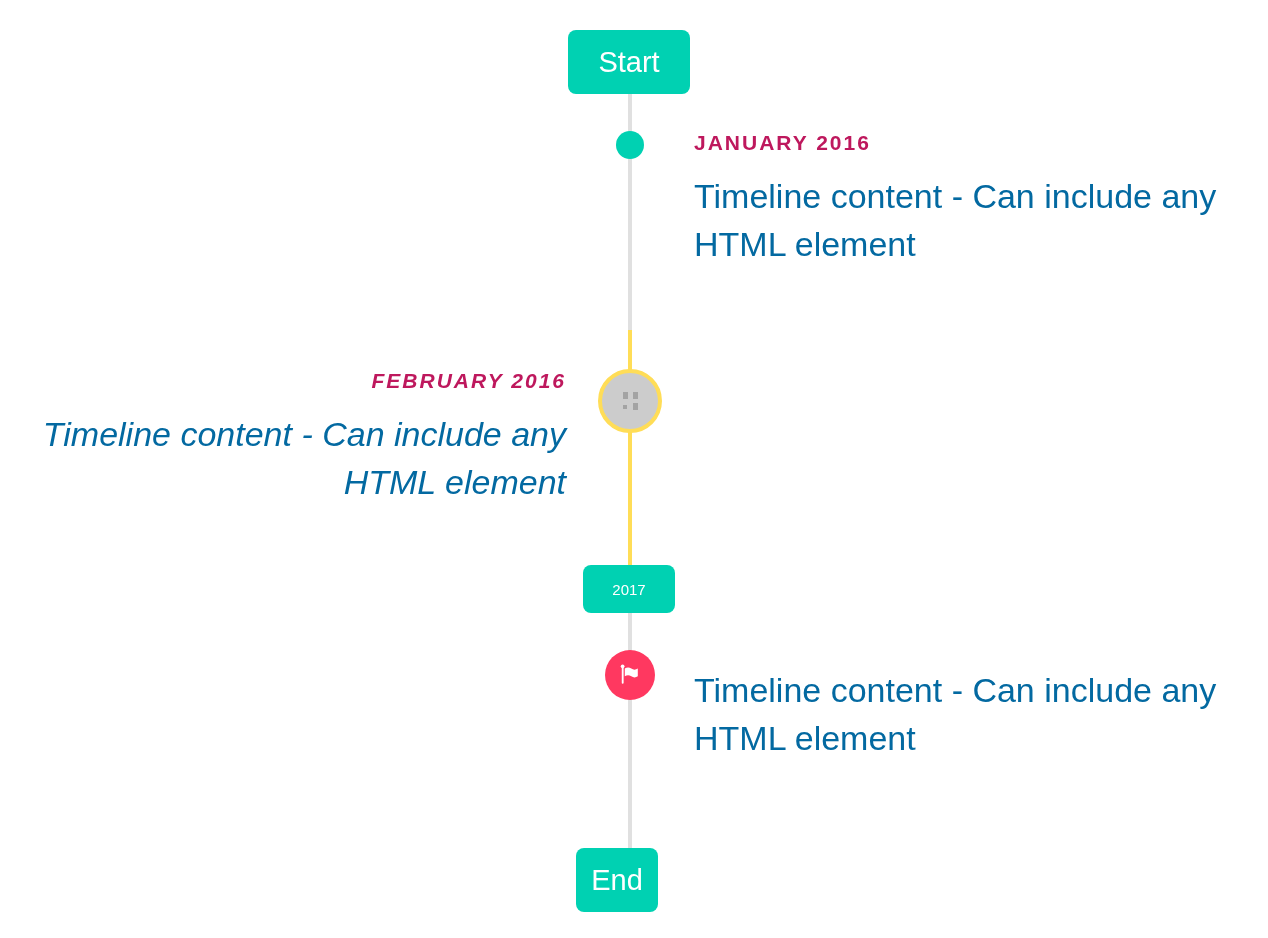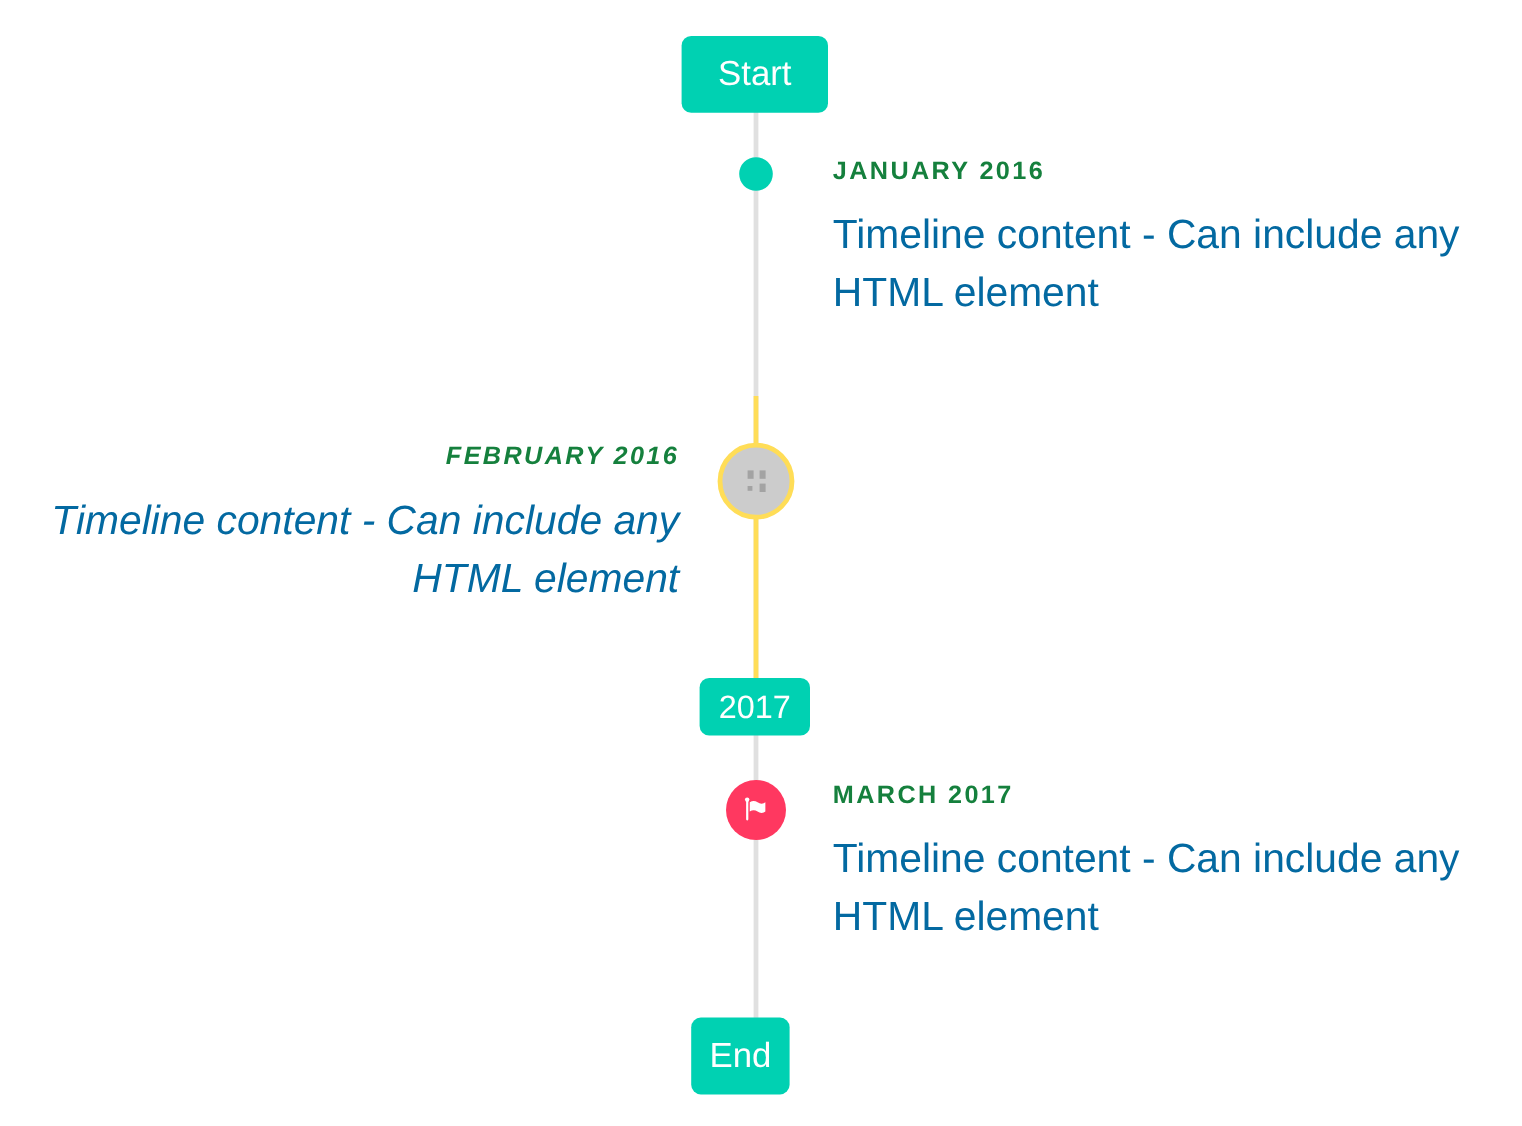--- a/index.html
+++ b/index.html
@@ -42,21 +42,21 @@
     color: #ffffff;
     border-radius: 8px;
     display: flex;
     align-items: center;
     justify-content: center;
     z-index: 4;
     cursor: pointer;
     user-select: none;
   }
   .badge-start { left: 568px; top: 30px;  width: 122px; height: 64px; font-size: 29px; }
-  .badge-year  { left: 583px; top: 565px; width: 92px;  height: 48px; font-size: 27px; }
+  .badge-year  { left: 583px; top: 565px; width: 92px;  height: 48px; font-size: 15px; }
   .badge-end   { left: 576px; top: 848px; width: 82px; height: 64px; font-size: 29px; }
   
   .marker {
     position: absolute;
     border-radius: 50%;
     z-index: 3;
     display: flex;
     align-items: center;
     justify-content: center;
   }
@@ -96,21 +96,21 @@
   .item-right { text-align: left; }
   .item-left  { text-align: right; }
   .item-jan { left: 694px; top: 130px; }
   .item-feb { left: 26px;  top: 368px; font-style: italic; }
   .item-mar { left: 694px; top: 650px; }
   .item-title {
     font-size: 21px;
     line-height: 26px;
     font-weight: 700;
     letter-spacing: 2px;
-    color: #15803d;
+    color: #be185d;
   }
   .item-content {
     margin-top: 16px;
     font-size: 34px;
     line-height: 48px;
     color: #0369a1;
   }
   .flag-svg { display: block; }
 </style>
 </head>
@@ -147,19 +147,18 @@
   <div class="badge badge-year">2017</div>
 
   <div class="marker marker-flag">
     <svg class="flag-svg" width="26" height="26" viewBox="0 0 24 24" fill="#ffffff" xmlns="http://www.w3.org/2000/svg">
       <circle cx="5.2" cy="4" r="1.7"></circle>
       <rect x="4.4" y="4.5" width="1.7" height="15.5" rx="0.8"></rect>
       <path d="M7.2 6.1 C9.2 4.7 11.2 4.7 13.2 6.1 C15.2 7.5 17.2 7.5 19.2 6.1 L19.2 13.2 C17.2 14.6 15.2 14.6 13.2 13.2 C11.2 11.8 9.2 11.8 7.2 13.2 Z"></path>
     </svg>
   </div>
   <div class="item item-right item-mar">
-    <div class="item-title">MARCH 2017</div>
     <div class="item-content">Timeline content - Can include any HTML element</div>
   </div>
 
   <div class="badge badge-end">End</div>
 
 </div>
 
 </body></html>

